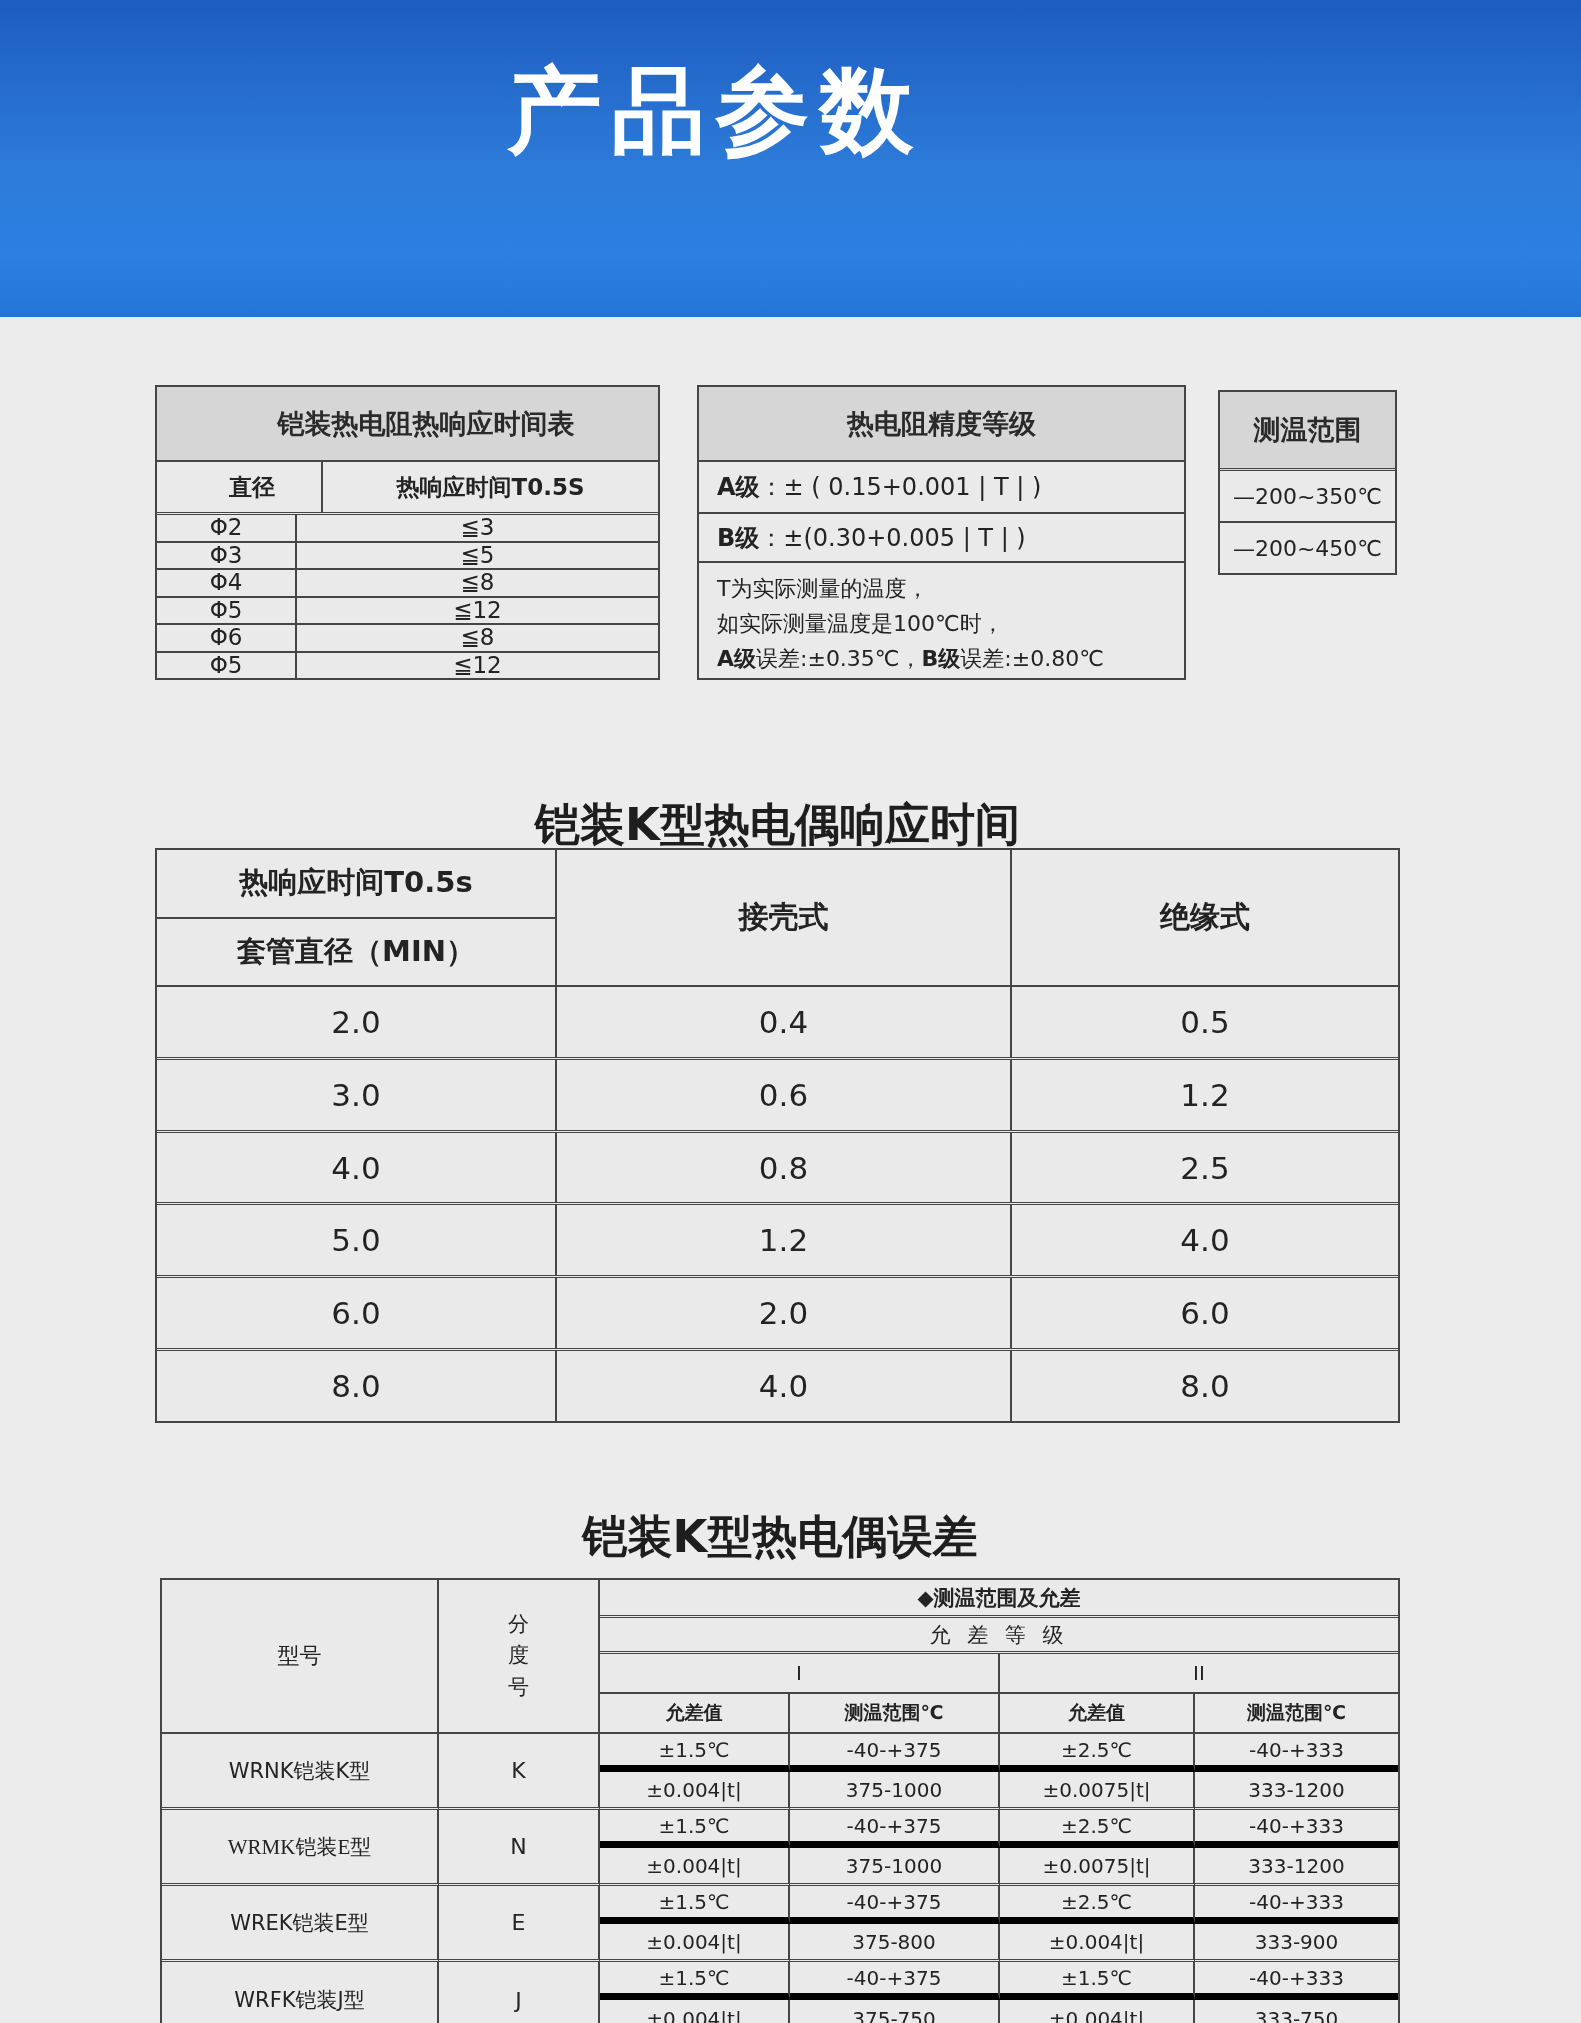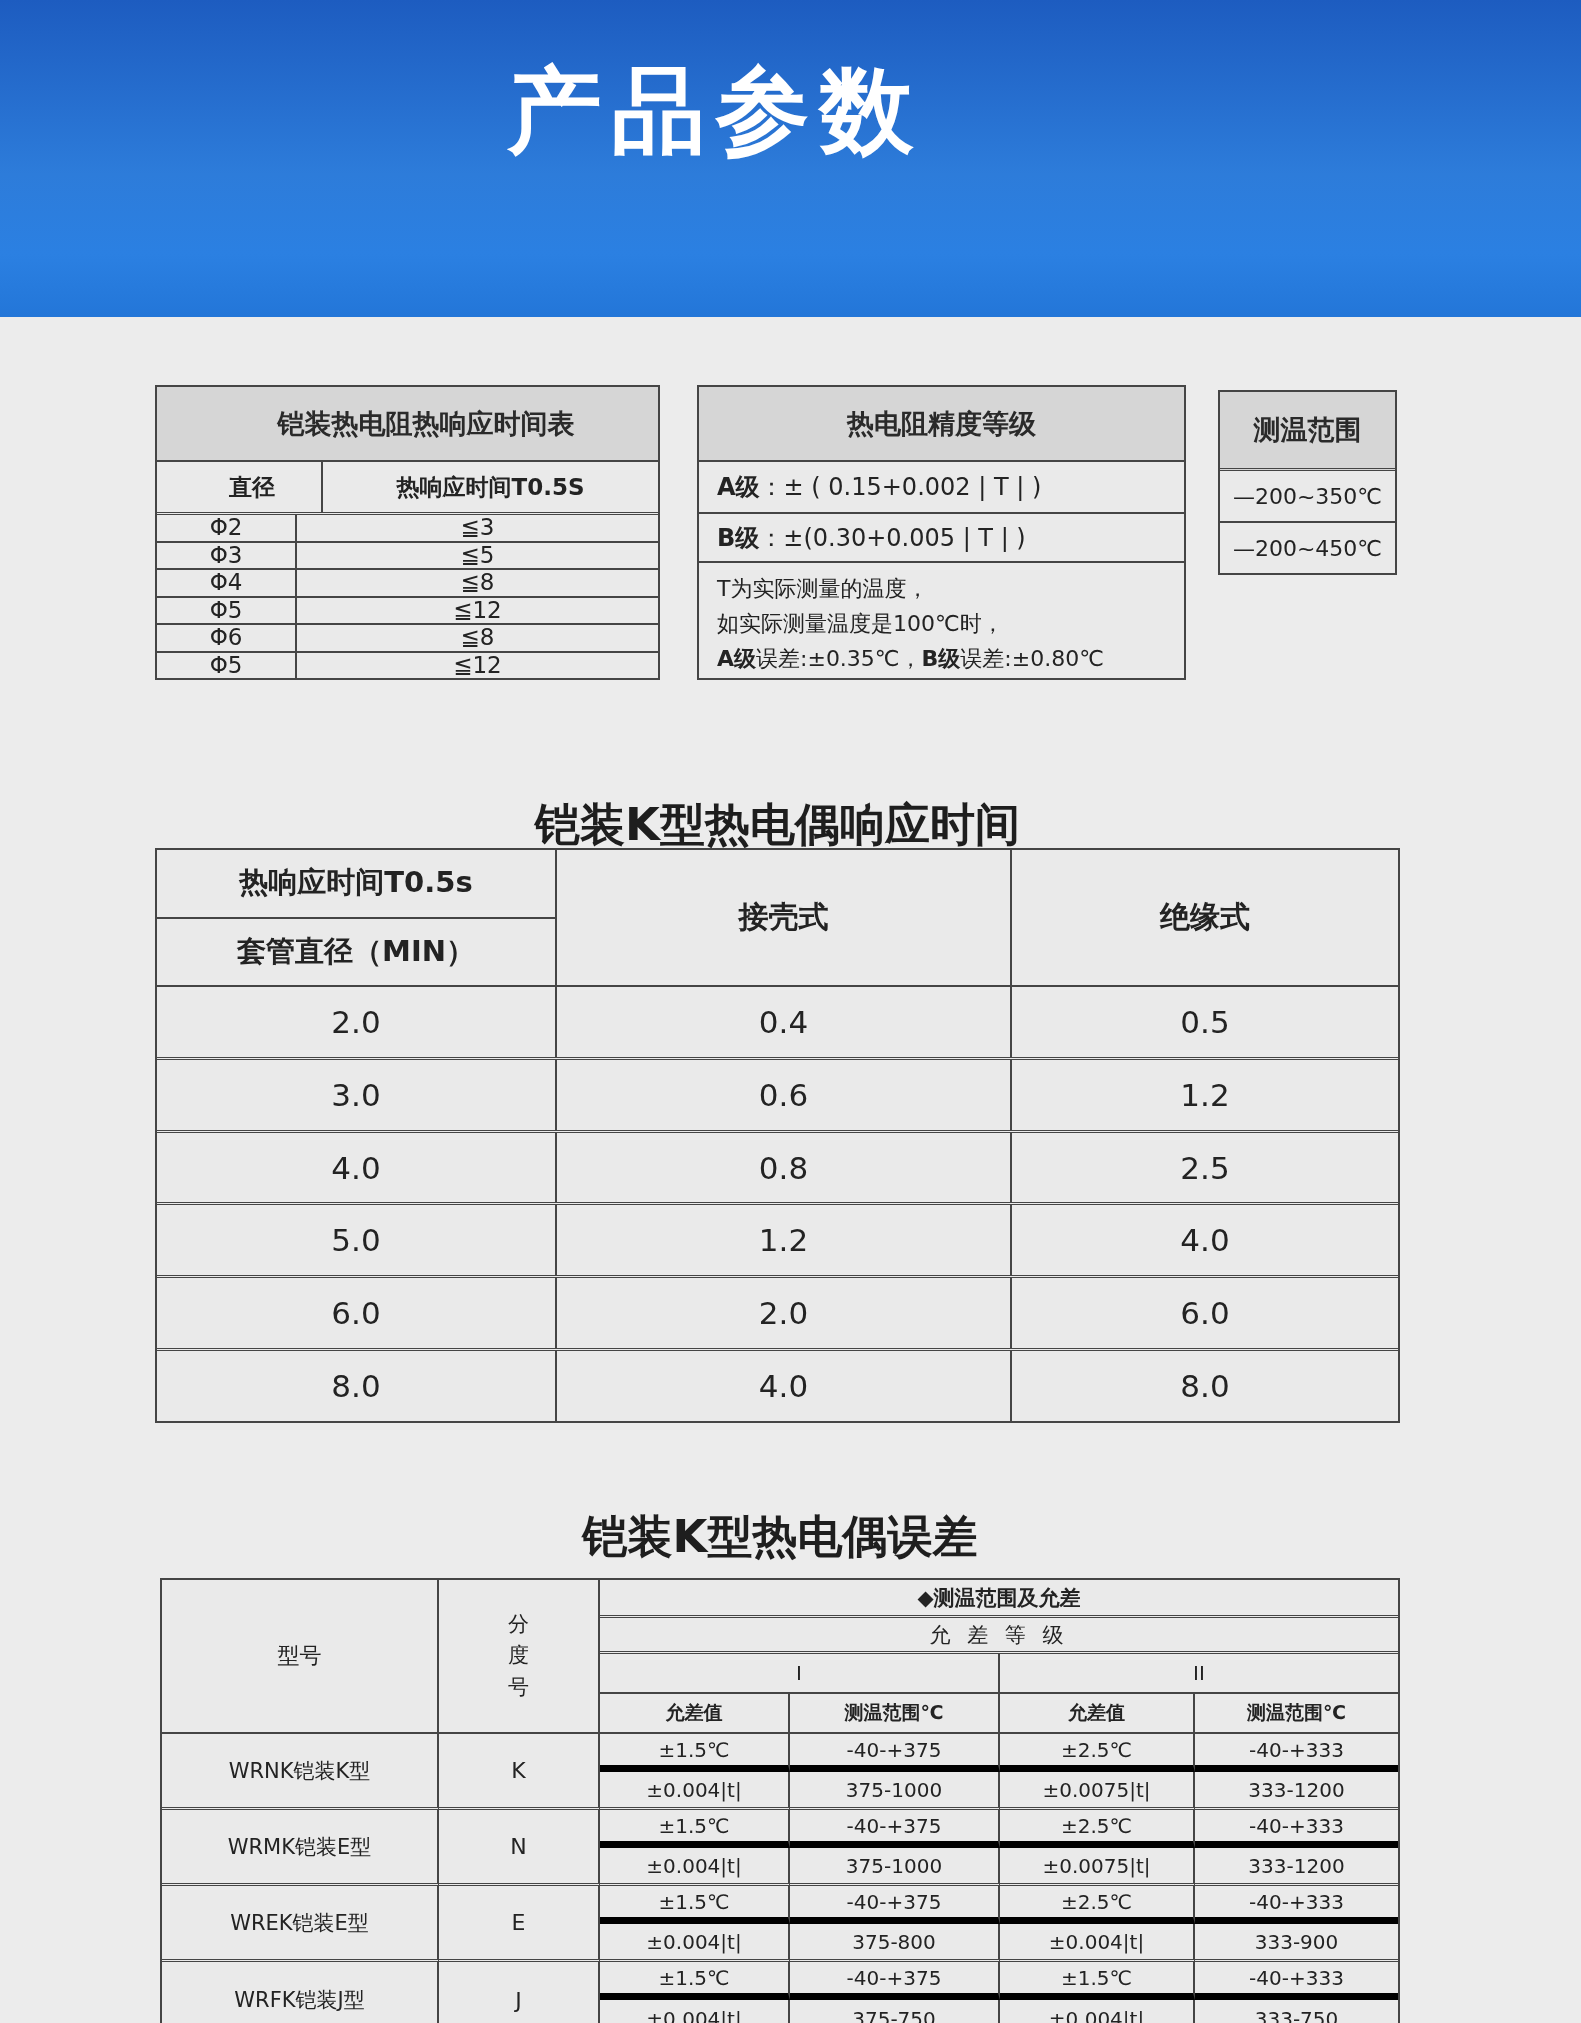--- a/index.html
+++ b/index.html
@@ -134,21 +134,21 @@
           <div class="t1-c1">Φ5</div>
           <div class="t1-c2">≦12</div>
         </div>
       </div>
   </section>
 
   <section class="tbl t2">
     <div class="tbl-title">热电阻精度等级</div>
     <div class="t2-row t2-rowA">
       <b>A级</b>
-        <span>：± ( 0.15+0.002 | T | )</span>
+        <span>：± ( 0.15+0.001 | T | )</span>
     </div>
     <div class="t2-row t2-rowB">
       <b>B级</b>
         <span>：±(0.30+0.005 | T |  )</span>
     </div>
     <div class="t2-note">
       <div>T为实际测量的温度，</div>
       <div>如实际测量温度是100℃时，</div>
       <div><b>A级</b><span>误差:±0.35℃，</span><b>B级</b><span>误差:±0.80℃</span></div>
     </div>
@@ -226,21 +226,21 @@
   <div class="t5-cell t5-model dbl-b" style="grid-area: 5 / 1 / 7 / 2;">WRNK铠装K型</div>
       <div class="t5-cell t5-grad dbl-b" style="grid-area: 5 / 2 / 7 / 3;">K</div>
       <div class="t5-cell t5-val" style="grid-area: 5 / 3 / 6 / 4;">±1.5℃</div>
       <div class="t5-cell t5-val" style="grid-area: 5 / 4 / 6 / 5;">-40-+375</div>
       <div class="t5-cell t5-val" style="grid-area: 5 / 5 / 6 / 6;">±2.5℃</div>
       <div class="t5-cell t5-val no-r" style="grid-area: 5 / 6 / 6 / 7;">-40-+333</div>
       <div class="t5-cell t5-val dbl-b" style="grid-area: 6 / 3 / 7 / 4;">±0.004|t|</div>
       <div class="t5-cell t5-val dbl-b" style="grid-area: 6 / 4 / 7 / 5;">375-1000</div>
       <div class="t5-cell t5-val dbl-b" style="grid-area: 6 / 5 / 7 / 6;">±0.0075|t|</div>
       <div class="t5-cell t5-val no-r dbl-b" style="grid-area: 6 / 6 / 7 / 7;">333-1200</div>
-      <div class="t5-cell t5-model dbl-b" style="grid-area: 7 / 1 / 9 / 2;">WRMK铠装E型</div>
+      <div class="t5-cell t5-model dbl-b" style="grid-area: 7 / 1 / 9 / 2; font-family: Liberation Serif, serif;">WRMK铠装E型</div>
       <div class="t5-cell t5-grad dbl-b" style="grid-area: 7 / 2 / 9 / 3;">N</div>
       <div class="t5-cell t5-val" style="grid-area: 7 / 3 / 8 / 4;">±1.5℃</div>
       <div class="t5-cell t5-val" style="grid-area: 7 / 4 / 8 / 5;">-40-+375</div>
       <div class="t5-cell t5-val" style="grid-area: 7 / 5 / 8 / 6;">±2.5℃</div>
       <div class="t5-cell t5-val no-r" style="grid-area: 7 / 6 / 8 / 7;">-40-+333</div>
       <div class="t5-cell t5-val dbl-b" style="grid-area: 8 / 3 / 9 / 4;">±0.004|t|</div>
       <div class="t5-cell t5-val dbl-b" style="grid-area: 8 / 4 / 9 / 5;">375-1000</div>
       <div class="t5-cell t5-val dbl-b" style="grid-area: 8 / 5 / 9 / 6;">±0.0075|t|</div>
       <div class="t5-cell t5-val no-r dbl-b" style="grid-area: 8 / 6 / 9 / 7;">333-1200</div>
       <div class="t5-cell t5-model dbl-b" style="grid-area: 9 / 1 / 11 / 2;">WREK铠装E型</div>

